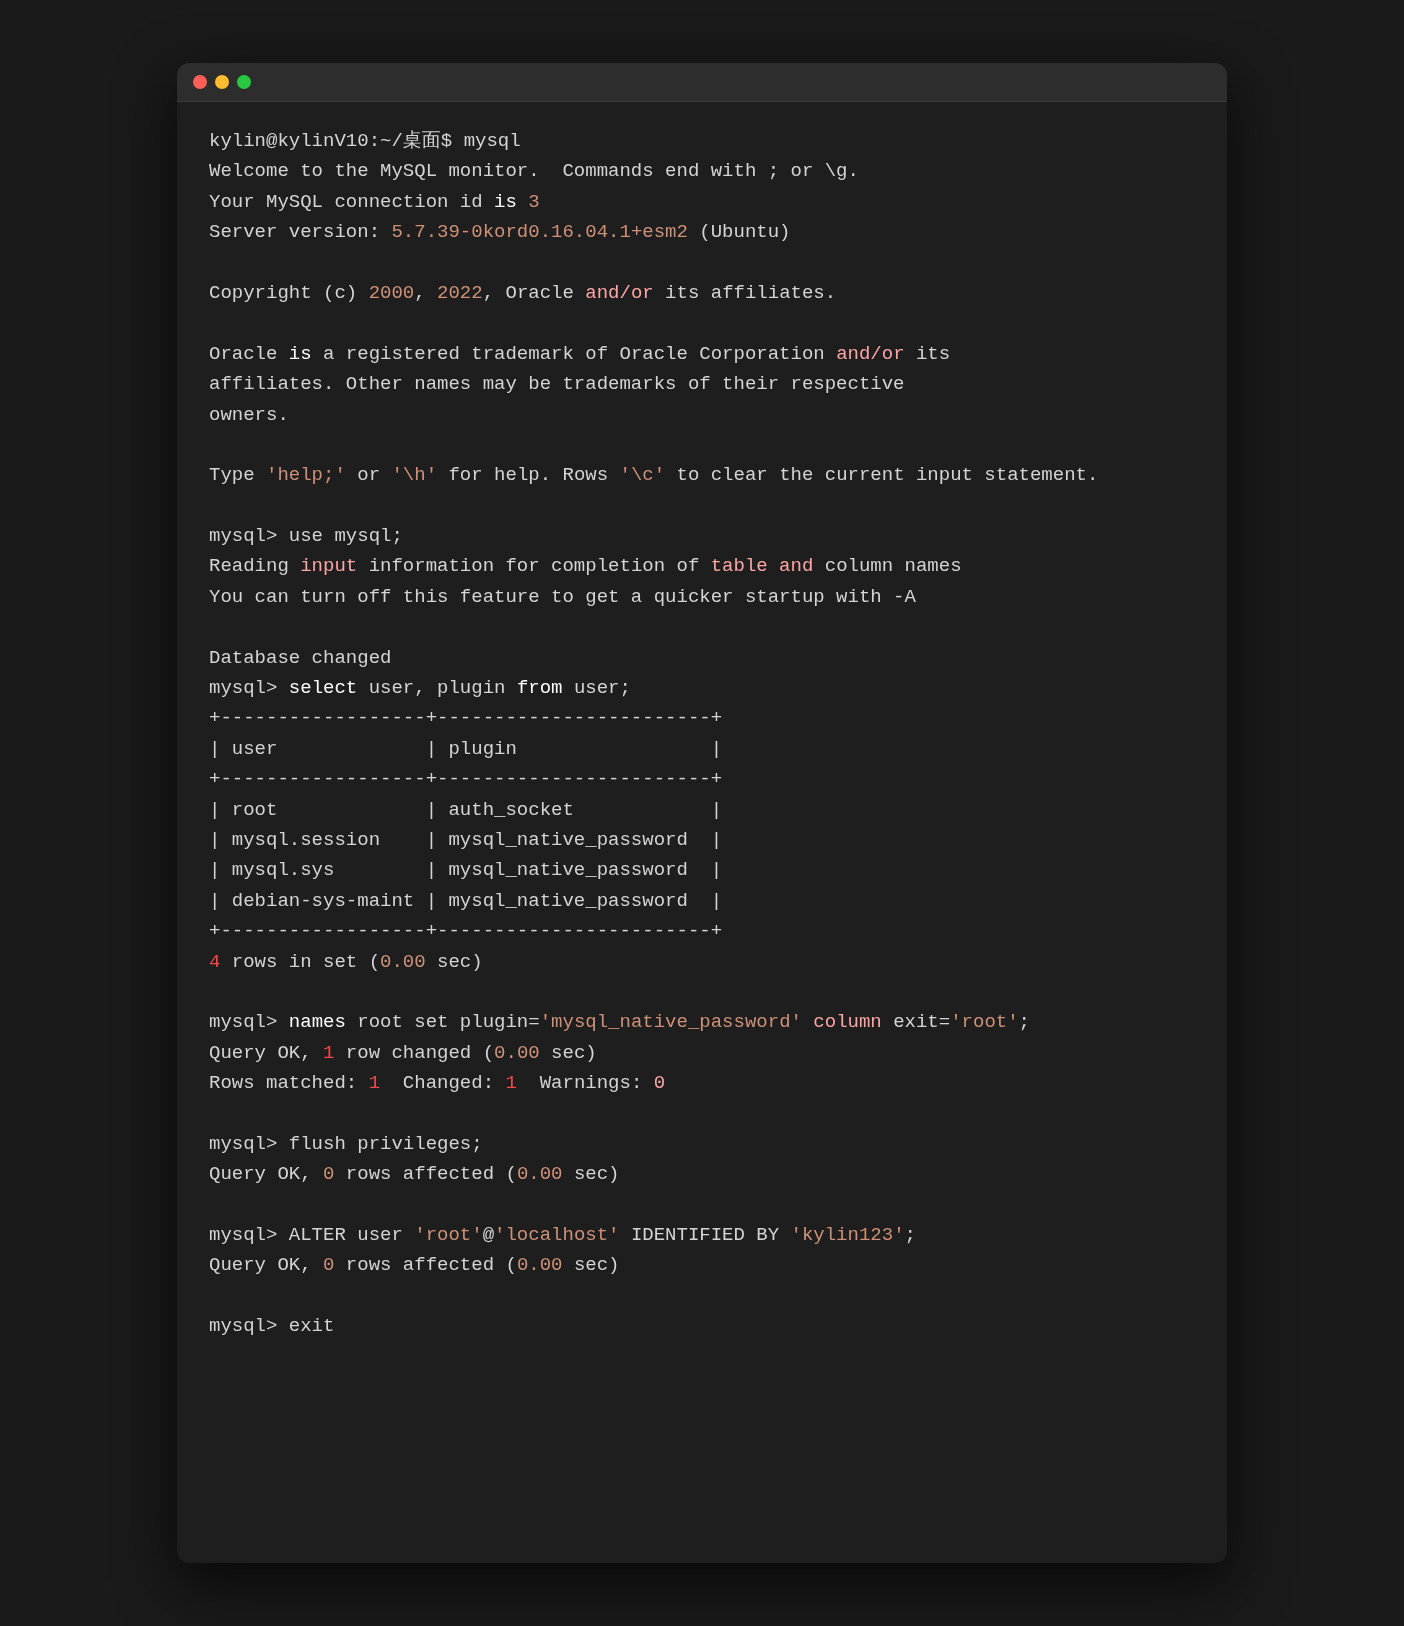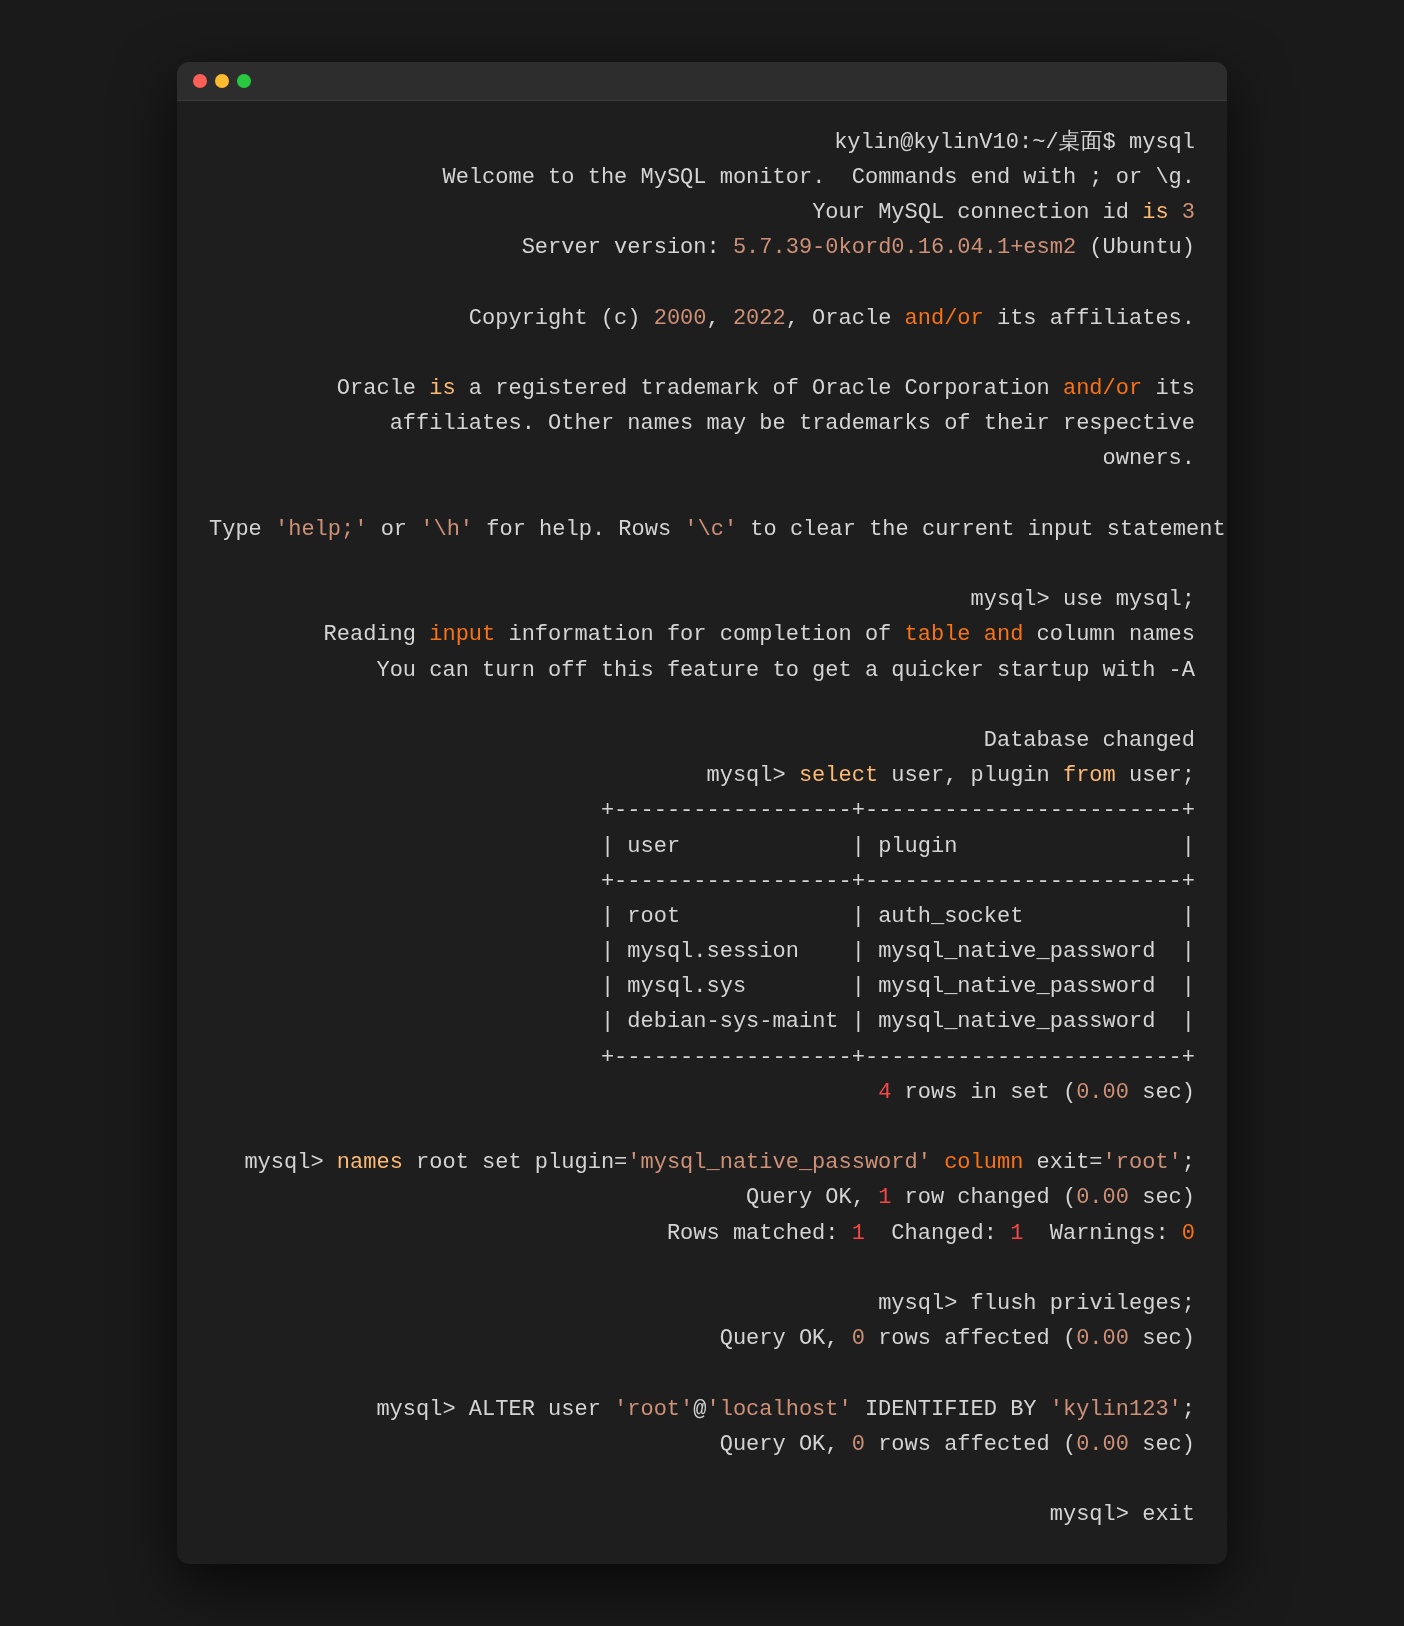--- a/index.html
+++ b/index.html
@@ -26,30 +26,29 @@
       align-items: center;
       gap: 8px;
       border-bottom: 1px solid #3a3a3a;
     }
     .btn-close { width: 14px; height: 14px; border-radius: 50%; background: #ff5f57; }
     .btn-minimize { width: 14px; height: 14px; border-radius: 50%; background: #febc2e; }
     .btn-maximize { width: 14px; height: 14px; border-radius: 50%; background: #28c840; }
     .terminal-body {
       padding: 24px 32px 32px 32px;
       color: #d4d4d4;
-      font-size: 22px;
+      font-size: 19px;
       line-height: 1.6;
       white-space: pre;
-      text-align: right;
     }
     
     .c-white { color: #d4d4d4; }
     .c-orange { color: #ce9178; }
-    .c-yellow { color: #f97316; }
-    .c-blue { color: #fdba74; }
+    .c-yellow { color: #fca5a5; }
+    .c-blue { color: #ffffff; }
     .c-red { color: #f44747; }
   </style>
 </head>
 <body>
 
 <div class="terminal-window">
   <div class="title-bar">
     <div class="btn-close"></div>
     <div class="btn-minimize"></div>
     <div class="btn-maximize"></div>

